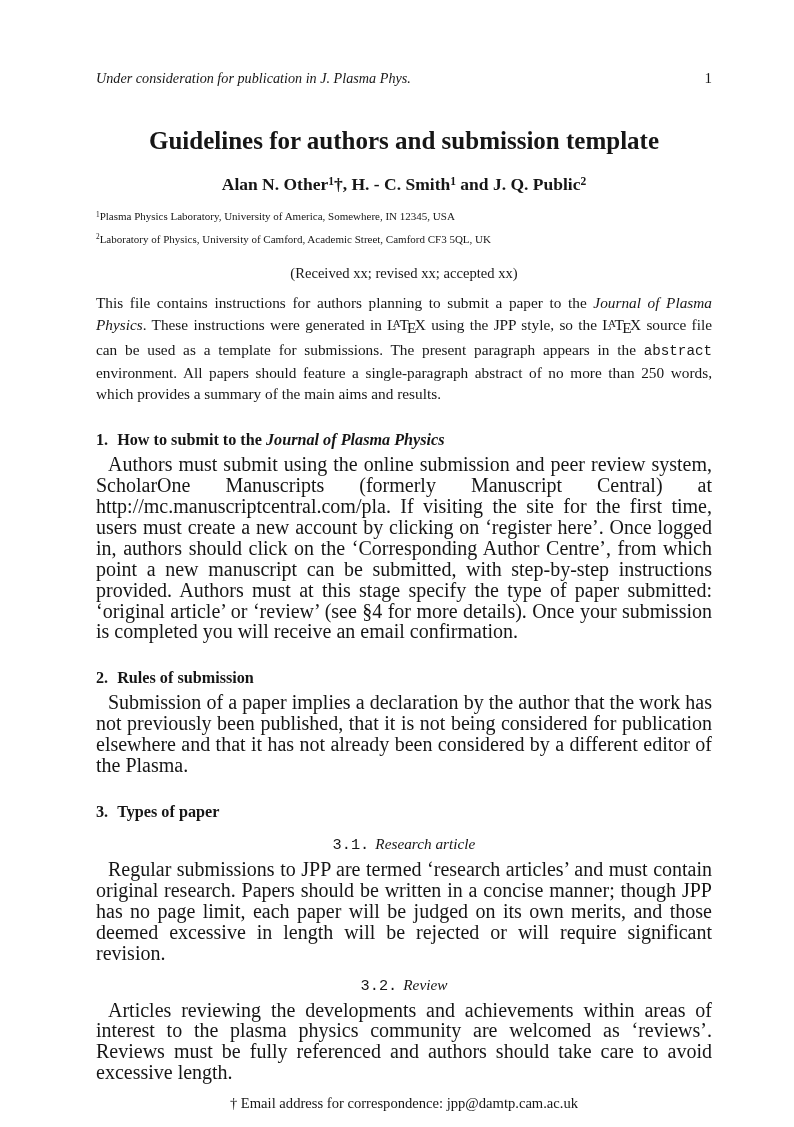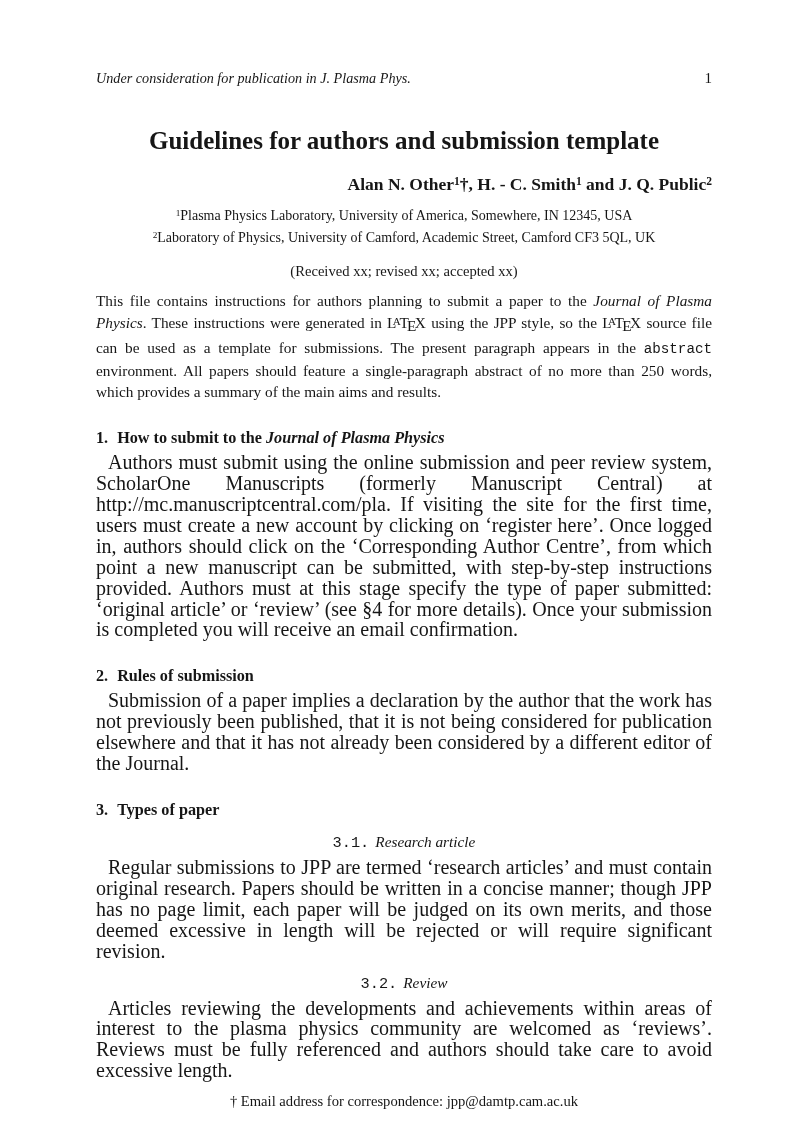--- a/index.html
+++ b/index.html
@@ -38,29 +38,28 @@
   }
   .title {
     font-size: 25px;
     font-weight: bold;
     line-height: 33px;
     text-align: center;
     margin: 36px auto 0 auto;
     max-width: 520px;
   }
   .authors {
-    text-align: right;
+    text-align: center;
     font-weight: bold;
     font-size: 17.5px;
     line-height: 22px;
     margin-top: 16px;
   }
   .affil {
-    text-align: center;
-    font-size: 14px;
+    font-size: 11px;
     line-height: 20.5px;
   }
   .affil-first { margin-top: 9px; }
   .received {
     text-align: center;
     font-size: 14.6px;
     line-height: 20px;
     margin-top: 12px;
   }
   p.abstract {
@@ -142,21 +141,21 @@
     <div class="affil"><span class="s-sup">2</span><span>Laboratory of Physics, University of Camford, Academic Street, Camford CF3 5QL, UK</span></div>
 
     <div class="received">(Received xx; revised xx; accepted xx)</div>
 
     <p class="abstract"><span>This file contains instructions for authors planning to submit a paper to the </span><span class="s-i">Journal of Plasma Physics</span><span>. These instructions were generated in </span><span class="latex"><span>L</span><span class="lx-a">A</span><span>T</span><span class="lx-e">E</span><span>X</span></span><span> using the JPP style, so the </span><span class="latex"><span>L</span><span class="lx-a">A</span><span>T</span><span class="lx-e">E</span><span>X</span></span><span> source file can be used as a template for submissions. The present paragraph appears in the </span><span class="s-tt">abstract</span><span> environment. All papers should feature a single-paragraph abstract of no more than 250 words, which provides a summary of the main aims and results.</span></p>
 
     <h2 class="sec"><span class="secnum">1.</span><span><span class="s-b">How to submit to the </span><span class="s-bi">Journal of Plasma Physics</span></span></h2>
     <p class="body">Authors must submit using the online submission and peer review system, ScholarOne Manuscripts (formerly Manuscript Central) at http://mc.manuscriptcentral.com/pla. If visiting the site for the first time, users must create a new account by clicking on ‘register here’. Once logged in, authors should click on the ‘Corresponding Author Centre’, from which point a new manuscript can be submitted, with step-by-step instructions provided. Authors must at this stage specify the type of paper submitted: ‘original article’ or ‘review’ (see §4 for more details). Once your submission is completed you will receive an email confirmation.</p>
 
     <h2 class="sec"><span class="secnum">2.</span><span><span class="s-b">Rules of submission</span></span></h2>
-    <p class="body">Submission of a paper implies a declaration by the author that the work has not previously been published, that it is not being considered for publication elsewhere and that it has not already been considered by a different editor of the Journal.</p>
+    <p class="body">Submission of a paper implies a declaration by the author that the work has not previously been published, that it is not being considered for publication elsewhere and that it has not already been considered by a different editor of the Plasma.</p>
 
     <h2 class="sec"><span class="secnum">3.</span><span><span class="s-b">Types of paper</span></span></h2>
 
     <h3 class="subsec"><span class="subnum">3.1.</span><span class="s-i">Research article</span></h3>
     <p class="body">Regular submissions to JPP are termed ‘research articles’ and must contain original research. Papers should be written in a concise manner; though JPP has no page limit, each paper will be judged on its own merits, and those deemed excessive in length will be rejected or will require significant revision.</p>
 
     <h3 class="subsec"><span class="subnum">3.2.</span><span class="s-i">Review</span></h3>
     <p class="body">Articles reviewing the developments and achievements within areas of interest to the plasma physics community are welcomed as ‘reviews’. Reviews must be fully referenced and authors should take care to avoid excessive length.</p>
 
     <div class="footnote">† Email address for correspondence: jpp@damtp.cam.ac.uk</div>

